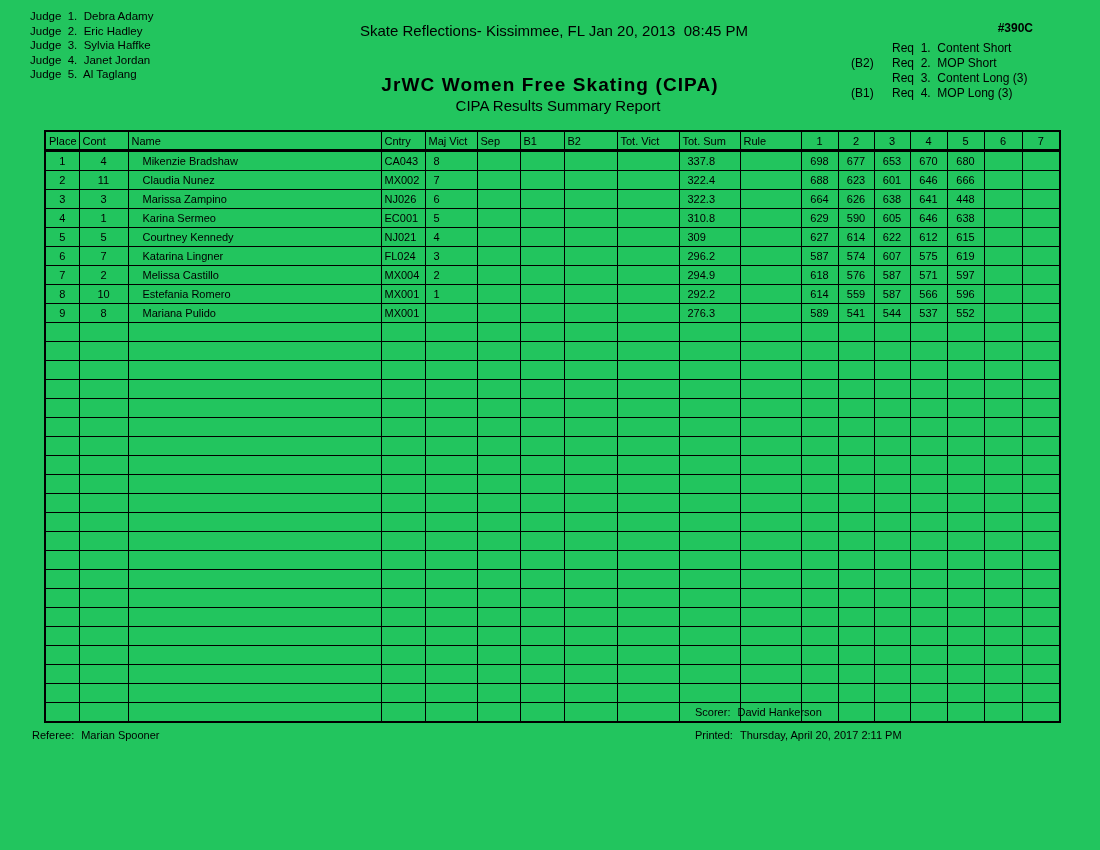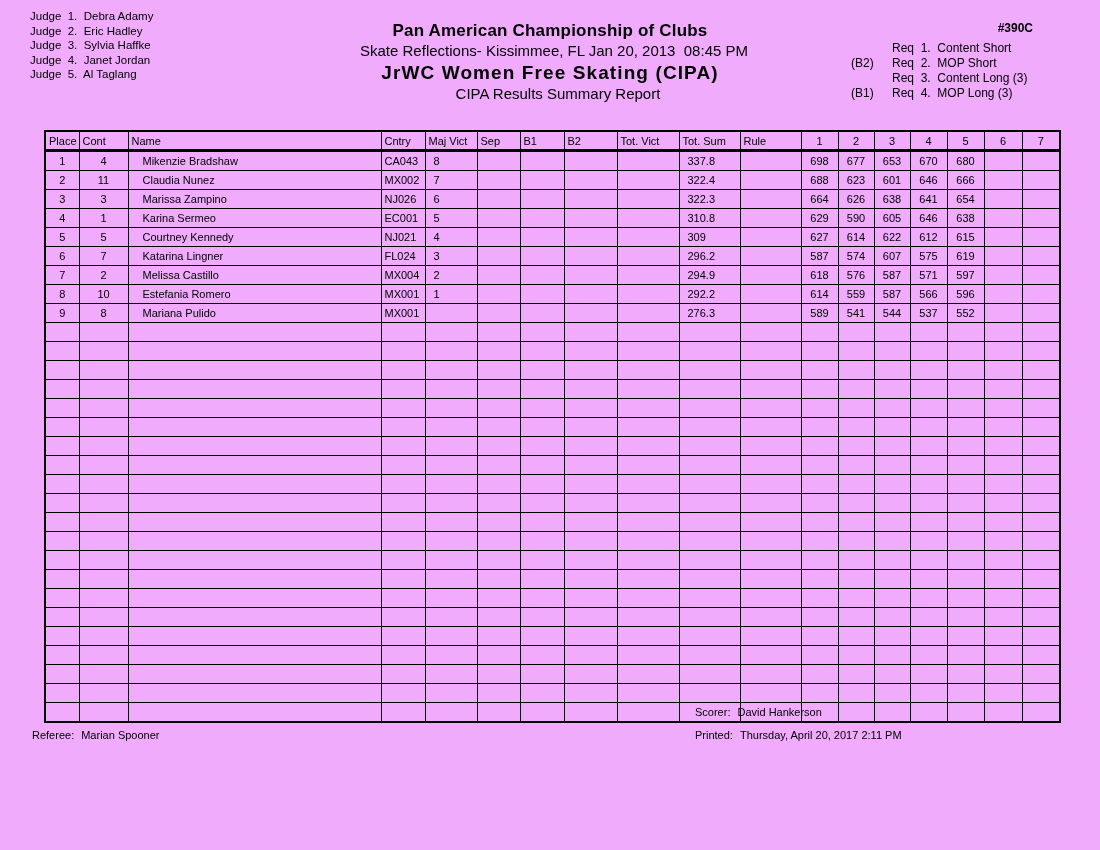--- a/index.html
+++ b/index.html
@@ -3,33 +3,33 @@
 <meta charset="utf-8">
 <style>
   html, body {
     margin: 0; padding: 0;
     width: 1100px; height: 850px;
     background: #ffffff;
     font-family: "Liberation Sans", sans-serif;
     color: #000000;
     overflow: hidden;
   }
-  .page { position: relative; width: 1100px; height: 850px; background: #f0abfc; text-decoration: underline; }
+  .page { position: relative; width: 1100px; height: 850px; background: #22c55e; text-decoration: underline; }
 
   
   .judges {
     position: absolute; left: 30px; top: 9px;
     font-size: 11.5px; line-height: 14.6px; white-space: pre;
   }
 
   
   .center-head { position: absolute; left: 0; top: 21px; width: 1100px; text-align: center; }
   .t1 { font-size: 17px; font-weight: bold; line-height: 20px; letter-spacing: 0.2px; white-space: pre; }
   .t2 { font-size: 15px; line-height: 20px; white-space: pre; margin-left: 8px; }
-  .t3 { font-size: 19px; font-weight: bold; line-height: 23px; letter-spacing: 1.1px; white-space: pre; }
+  .t3 { font-size: 19px; font-weight: bold; line-height: 23px; letter-spacing: 1.1px; white-space: pre; margin-top: 32px; }
   .t4 { font-size: 15px; line-height: 20px; white-space: pre; margin-left: 16px; }
 
   
   .event-num {
     position: absolute; top: 21px; left: 933px; width: 100px;
     text-align: right; font-size: 12px; font-weight: bold;
   }
   .reqs { position: absolute; left: 851px; top: 41px; font-size: 12px; line-height: 15px; }
   .req-row { display: flex; }
   .req-prefix { width: 41px; white-space: pre; }
@@ -61,21 +61,20 @@
   .footer-line .val { margin-left: 7px; }
 </style>
 </head>
 <body>
 
 <div class="page">
 
   <div class="judges"><div class="judge-line">Judge  1.  Debra Adamy</div><div class="judge-line">Judge  2.  Eric Hadley</div><div class="judge-line">Judge  3.  Sylvia Haffke</div><div class="judge-line">Judge  4.  Janet Jordan</div><div class="judge-line">Judge  5.  Al Taglang</div></div>
 
   <div class="center-head">
-    <div class="t1">Pan American Championship of Clubs</div>
     <div class="t2">Skate Reflections- Kissimmee, FL Jan 20, 2013  08:45 PM</div>
     <div class="t3">JrWC Women Free Skating (CIPA)</div>
     <div class="t4">CIPA Results Summary Report</div>
   </div>
 
   <div class="event-num">#390C</div>
   <div class="reqs">
       <div class="req-row">
         <span class="req-prefix"></span>
         <span class="req-label">Req  1.  Content Short</span>
@@ -187,21 +186,21 @@
           <td class="c-sep"></td>
           <td class="c-b1"></td>
           <td class="c-b2"></td>
           <td class="c-tot_vict"></td>
           <td class="c-tot_sum ind">322.3</td>
           <td class="c-rule"></td>
           <td class="c-j1 ctr">664</td>
           <td class="c-j2 ctr">626</td>
           <td class="c-j3 ctr">638</td>
           <td class="c-j4 ctr">641</td>
-          <td class="c-j5 ctr">654</td>
+          <td class="c-j5 ctr">448</td>
           <td class="c-j6 ctr"></td>
           <td class="c-j7 ctr"></td>
         </tr>
         <tr class="data-row">
           <td class="c-place ctr">4</td>
           <td class="c-cont ctr">1</td>
           <td class="c-name">Karina Sermeo</td>
           <td class="c-cntry">EC001</td>
           <td class="c-maj_vict ind">5</td>
           <td class="c-sep"></td>

